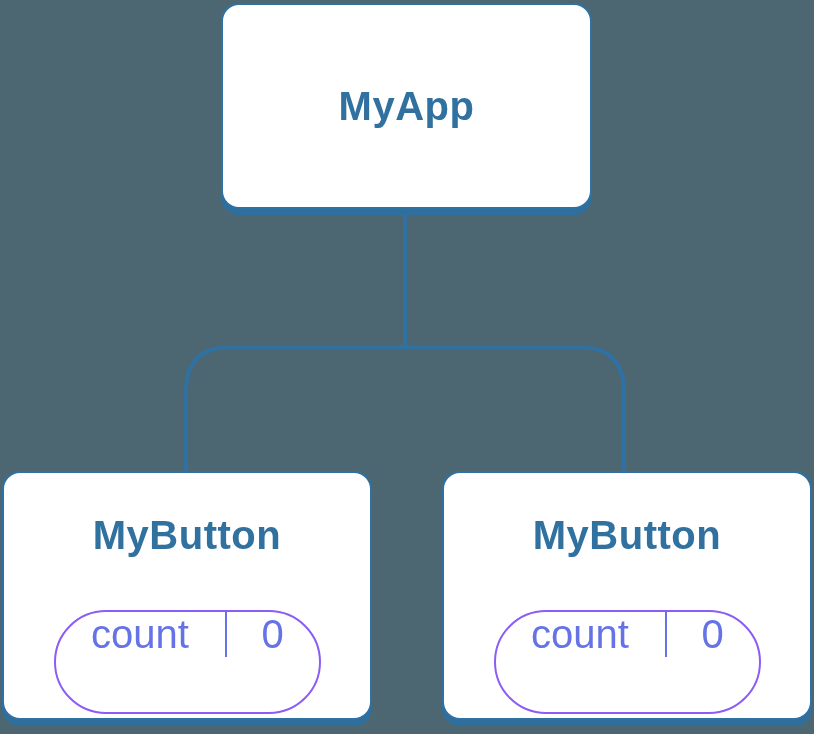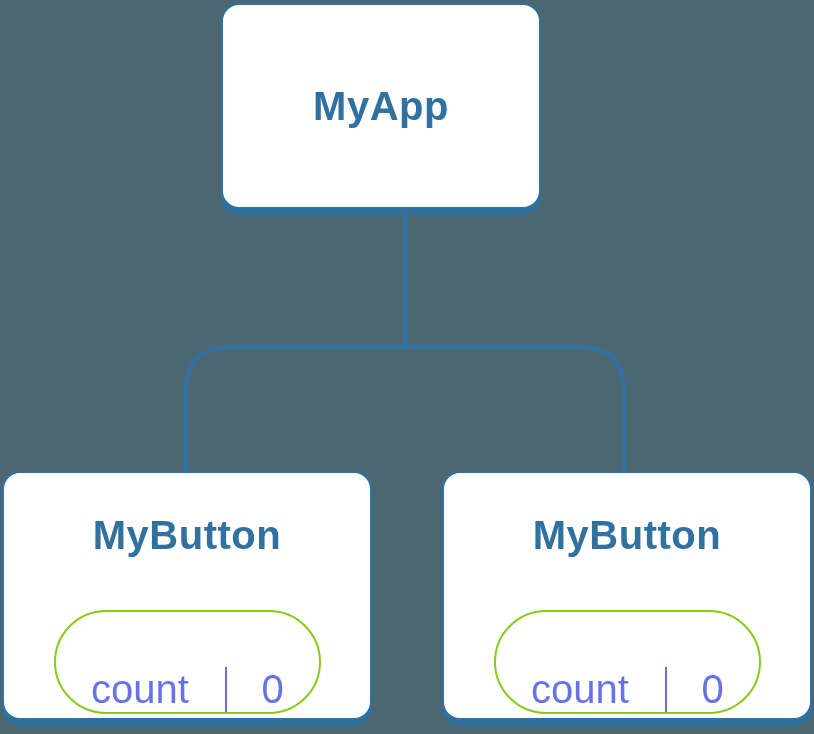--- a/index.html
+++ b/index.html
@@ -29,21 +29,21 @@
     border-radius: 18px;
     box-shadow: 0 6px 0 0 #2e6f9e;
     box-sizing: border-box;
     display: flex;
     flex-direction: column;
     align-items: center;
   }
   .node-root {
     left: 221px;
     top: 3px;
-    width: 320px;
+    width: 371px;
     height: 206px;
     justify-content: center;
   }
   .node-child {
     top: 471px;
     width: 370px;
     height: 249px;
     padding-top: 38px;
     gap: 22px;
   }
@@ -54,25 +54,25 @@
     font-size: 40px;
     font-weight: 600;
     line-height: 48px;
     letter-spacing: 0.5px;
     white-space: nowrap;
   }
   .state-pill {
     margin-top: 29px;
     width: 267px;
     height: 104px;
-    border: 2px solid #84cc16;
+    border: 2px solid #8b5cf6;
     border-radius: 60px;
     box-sizing: border-box;
     display: flex;
-    align-items: flex-end;
+    align-items: flex-start;
     overflow: hidden;
     background: #ffffff;
   }
   .state-key {
     flex: 1 1 auto;
     display: flex;
     align-items: center;
     justify-content: center;
     color: #6673e6;
     font-size: 40px;

